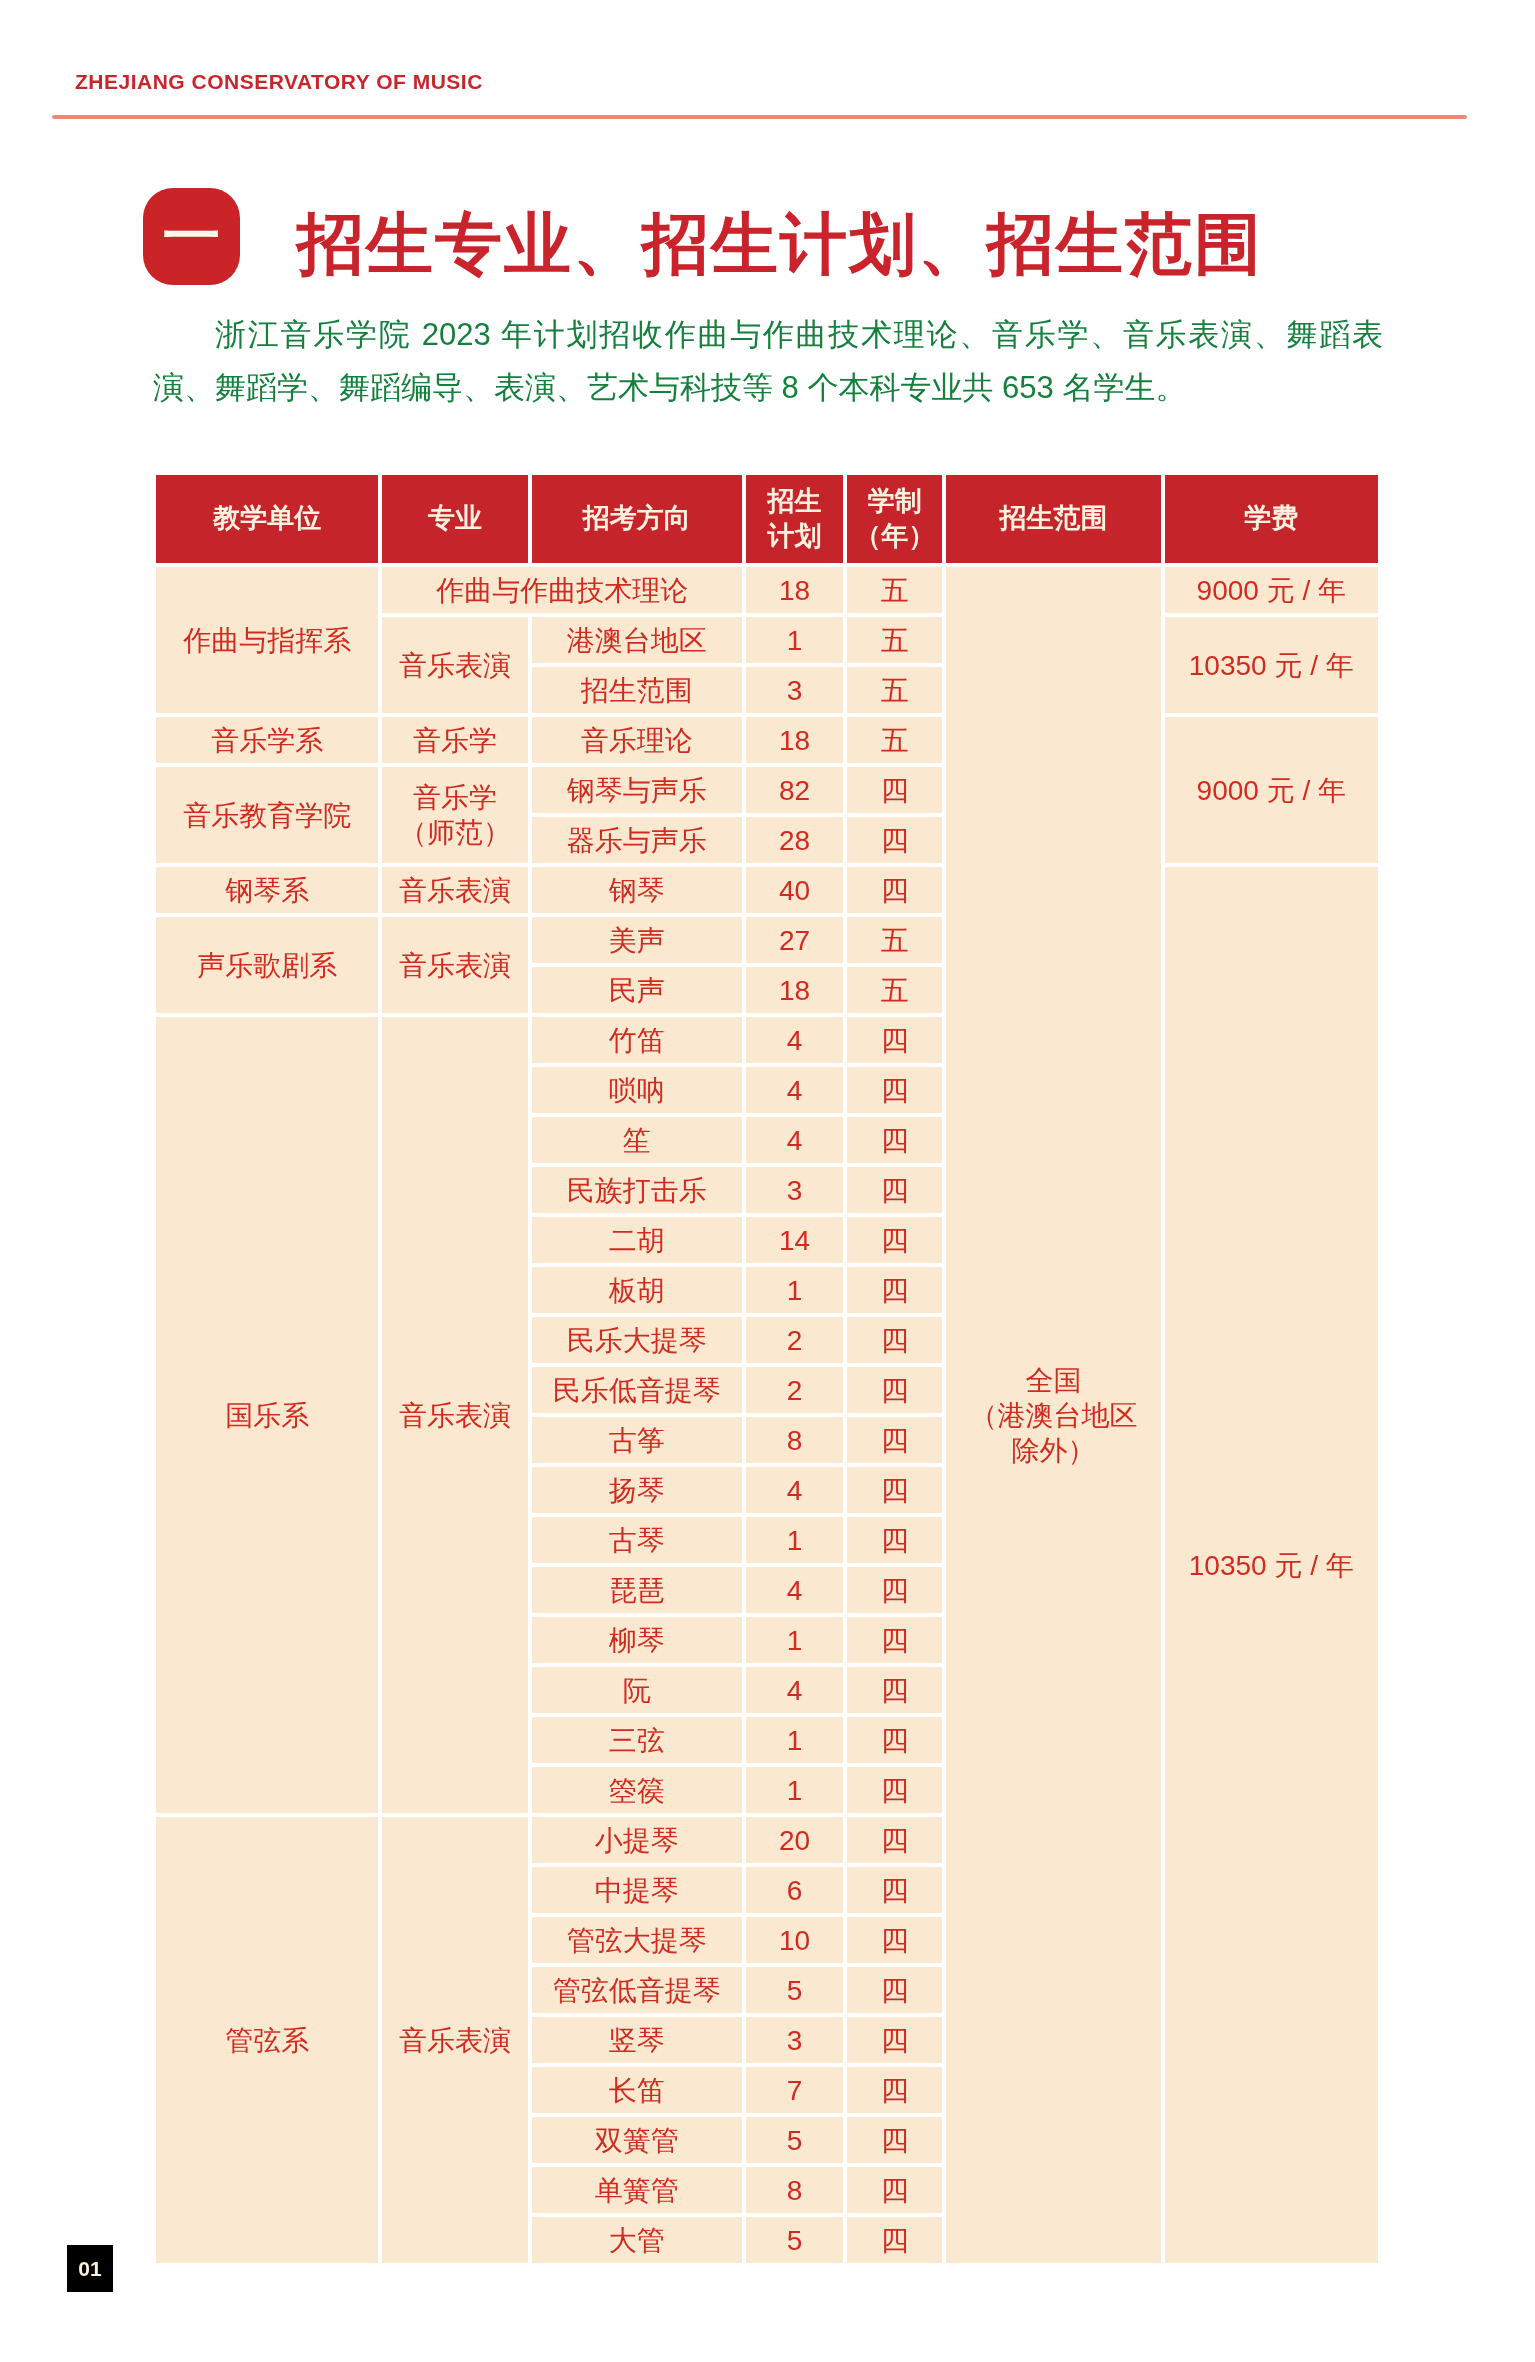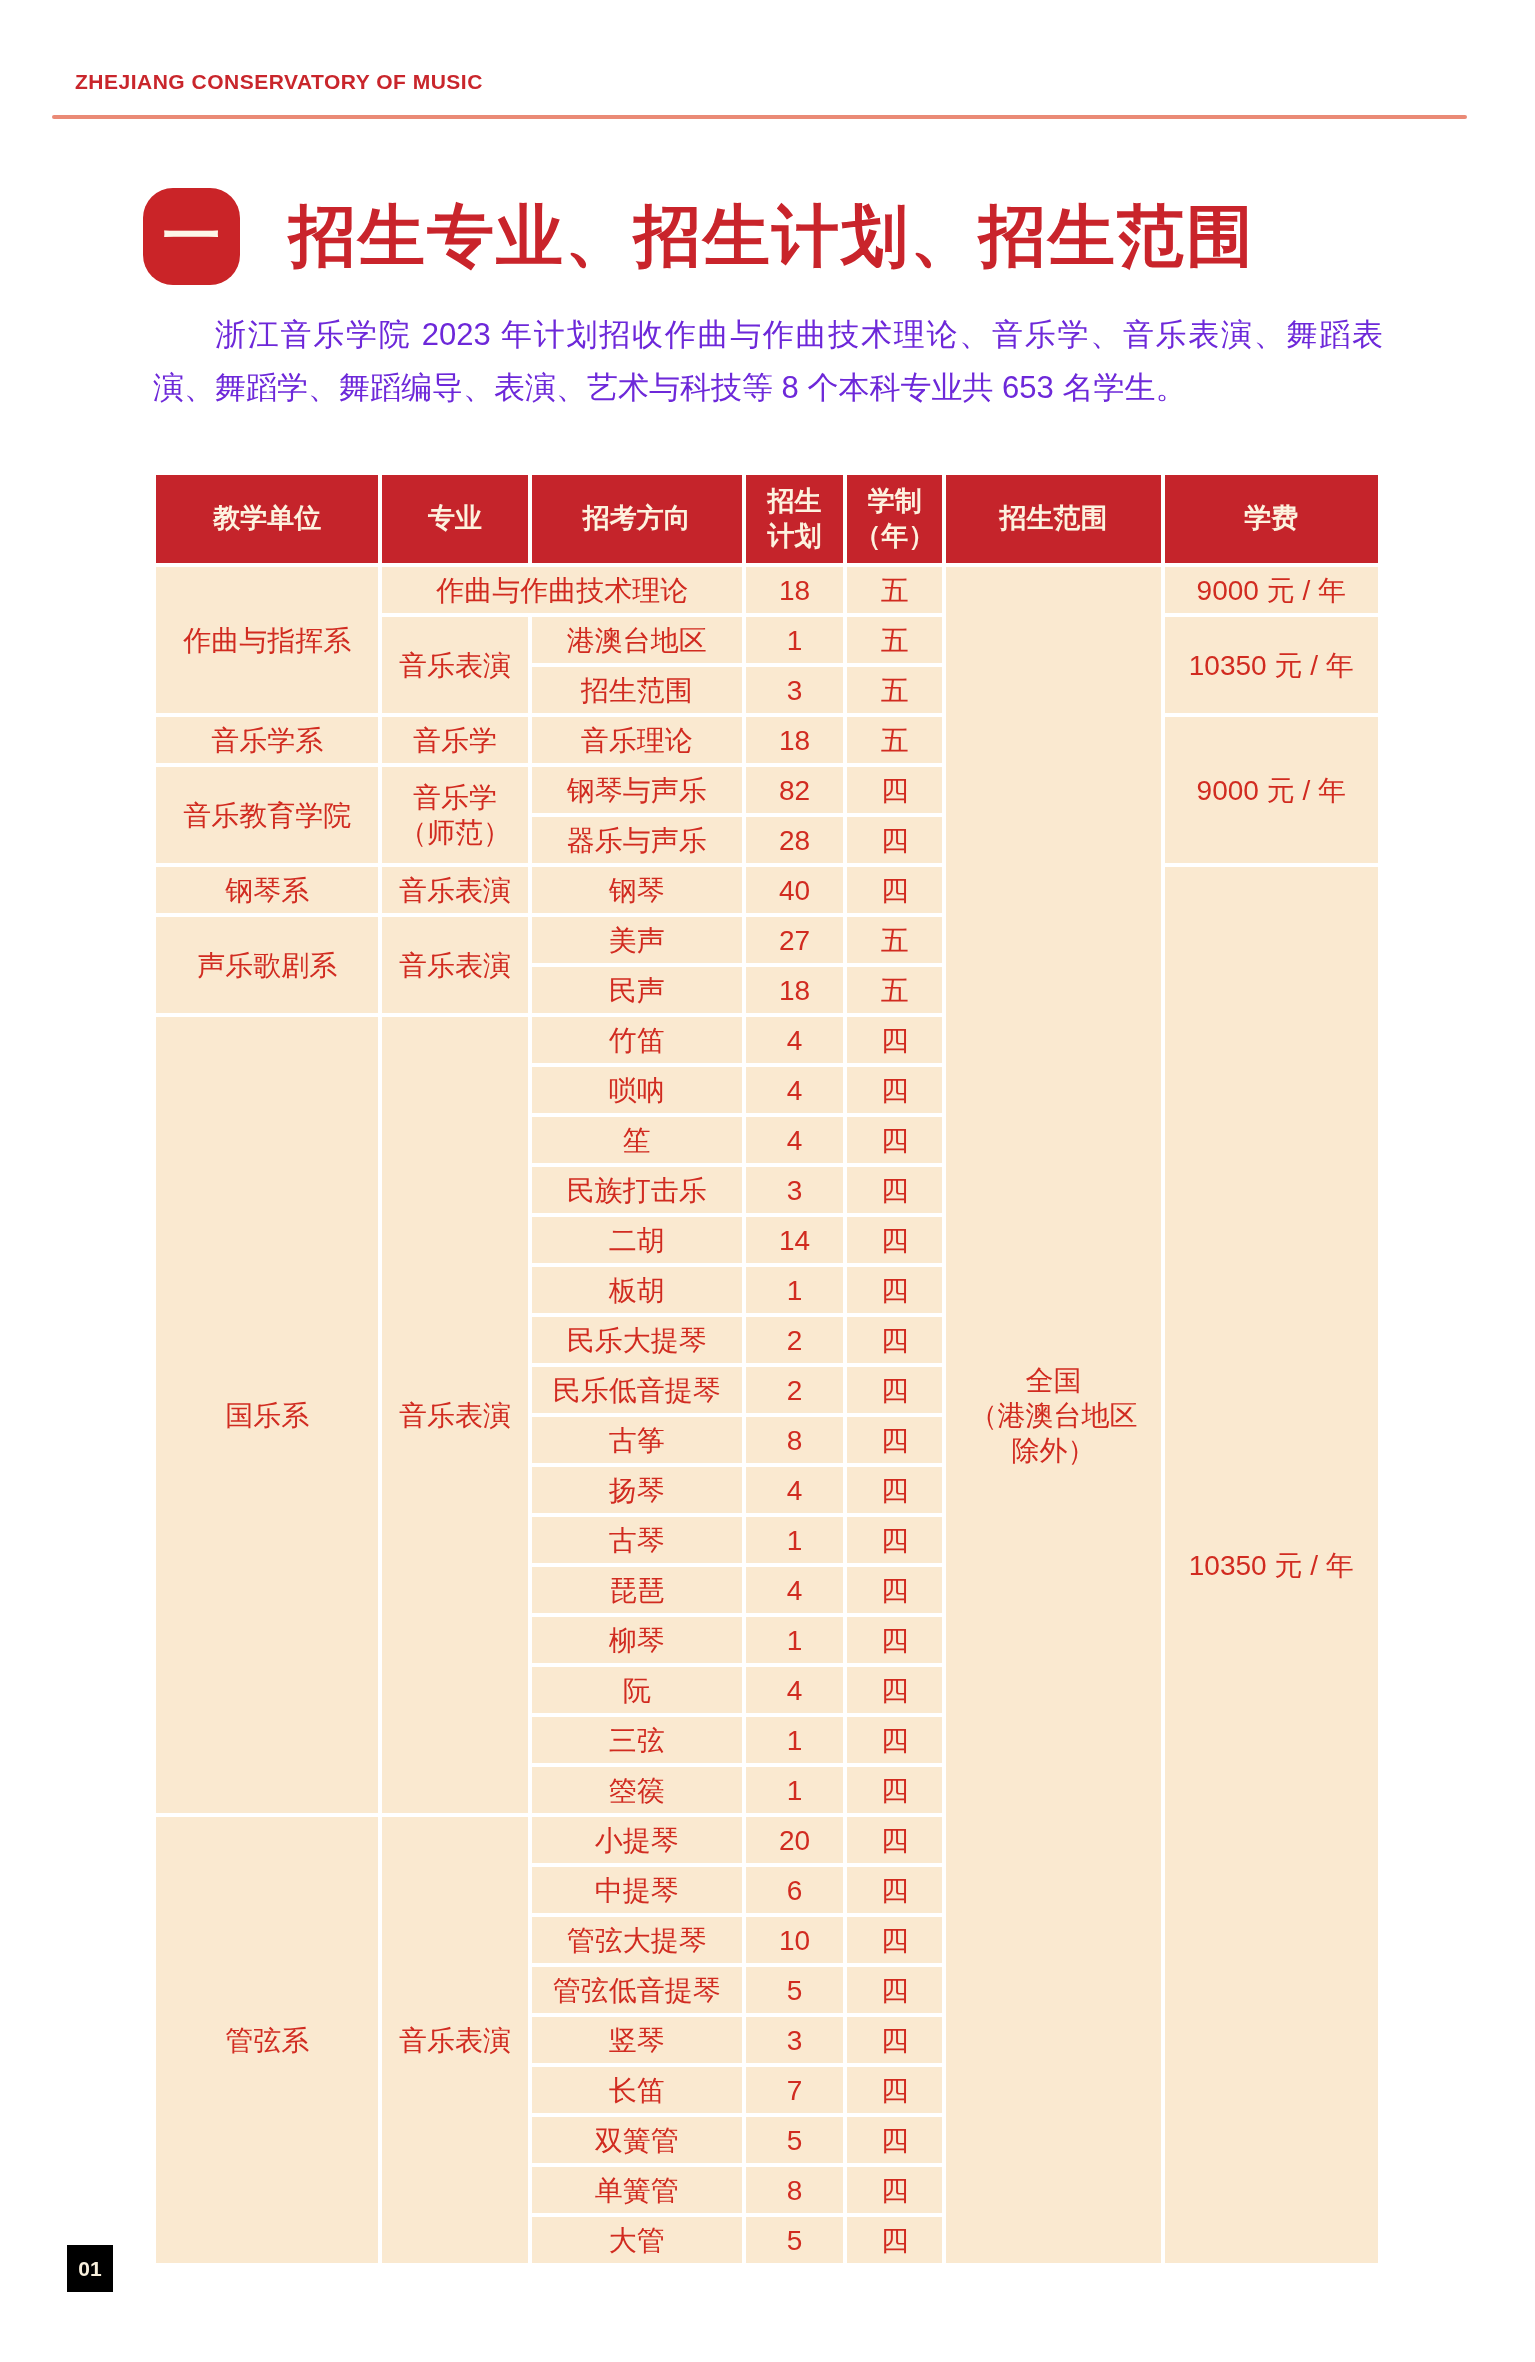--- a/index.html
+++ b/index.html
@@ -31,31 +31,31 @@
     background: #ca2428; border-radius: 30px;
     display: flex; align-items: center; justify-content: center;
   }
   .badge span {
     color: #fdf6e8; font-size: 58px; font-weight: bold;
     font-family: "Liberation Serif", serif;
     line-height: 1;
   }
   .title {
     position: absolute; left: 289px; top: 188px; height: 97px;
-    margin: 0; display: flex; align-items: center;
+    margin: 8px; display: flex; align-items: center;
     font-family: "Liberation Serif", serif;
     font-size: 67px; font-weight: bold; letter-spacing: 2px;
     color: #c9242b; white-space: nowrap;
   }
 
   
   .intro {
     position: absolute; left: 153px; top: 308px; width: 1230px;
     margin: 0;
-    font-size: 31px; line-height: 53px; color: #6d28d9;
+    font-size: 31px; line-height: 53px; color: #15803d;
     text-indent: 2em; text-align: justify;
   }
 
   
   table.adm {
     position: absolute; left: 152px; top: 471px;
     width: 1230px;
     border-collapse: separate; border-spacing: 4px;
     table-layout: fixed;
   }

